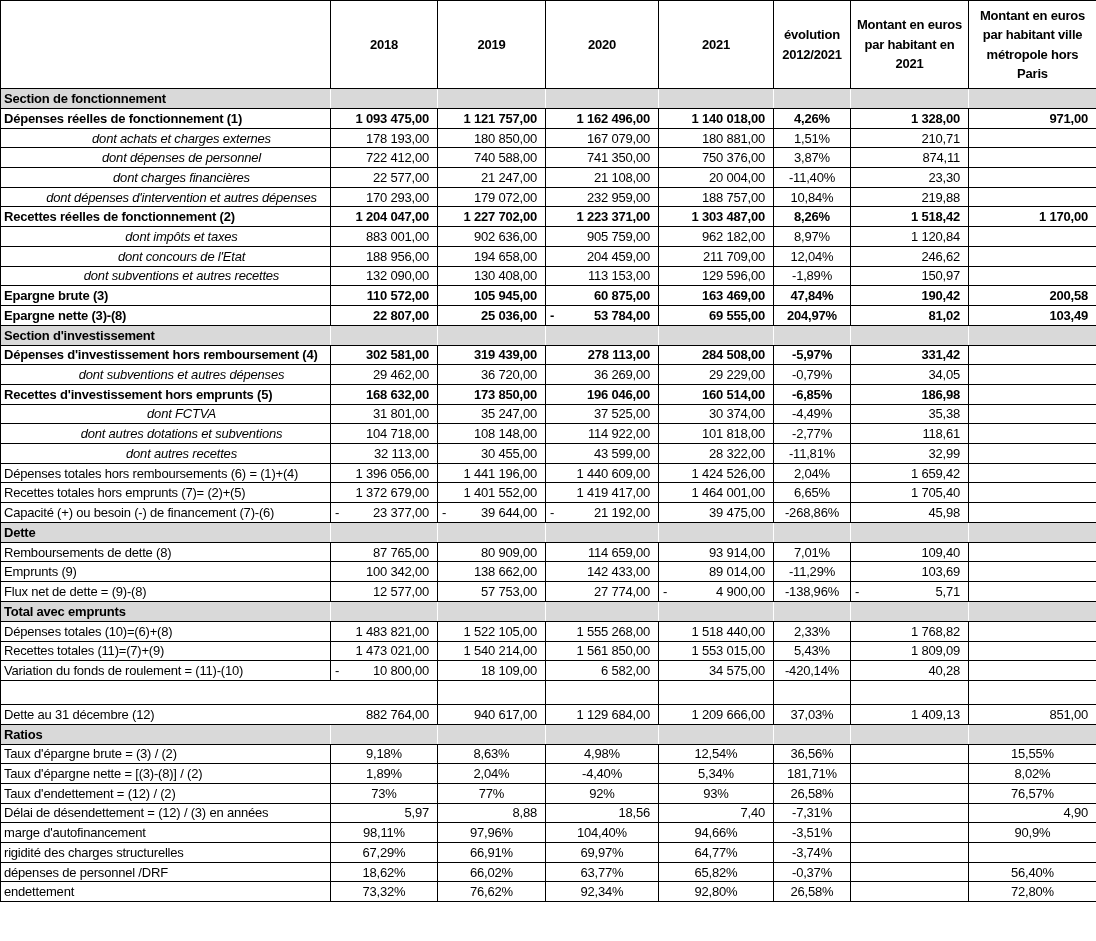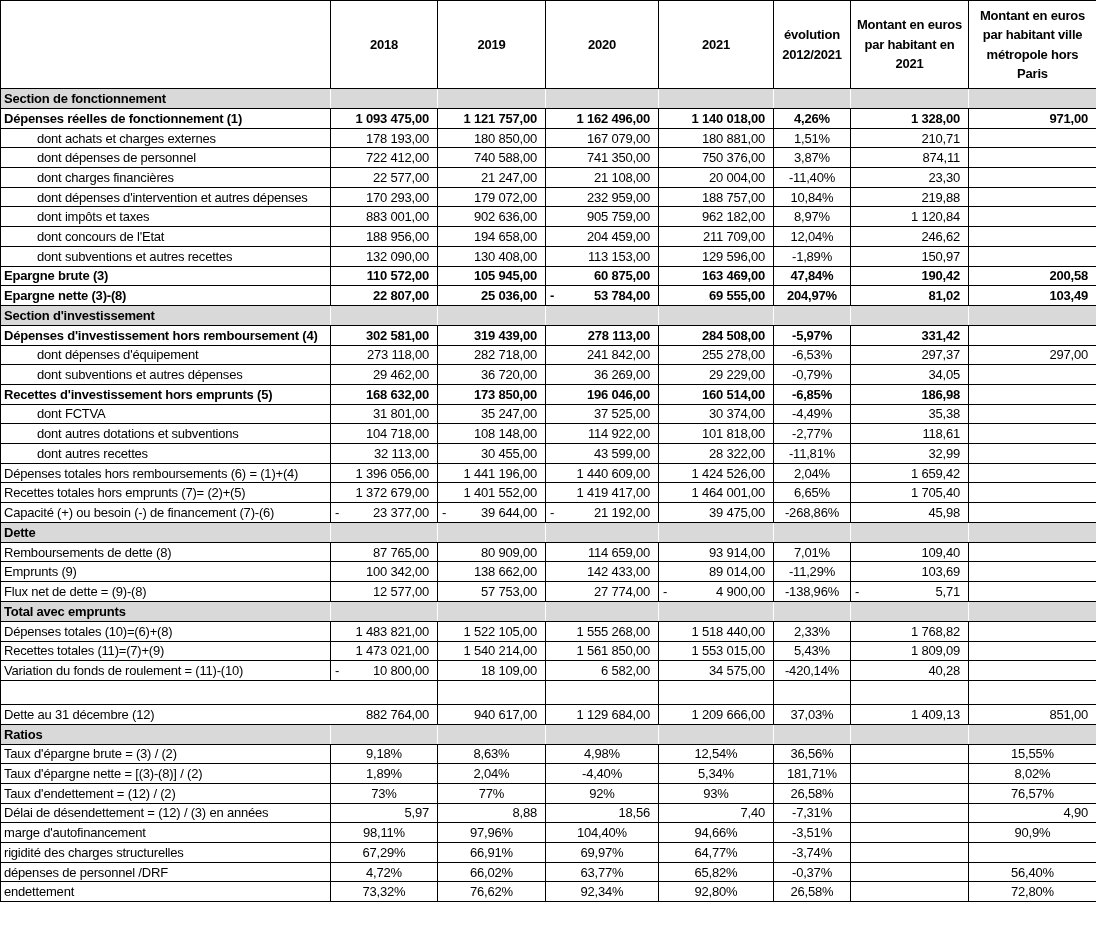--- a/index.html
+++ b/index.html
@@ -27,21 +27,21 @@
     text-align: center;
     white-space: normal;
     line-height: 1.5;
     padding: 0 3px;
   }
   tr.data  { height: 19.7px; margin-left: 44px; }
   tr.sec   { height: 20px; }
   tr.blank { height: 24px; }
 
   td.lbl { text-align: left; padding-left: 3px; }
-  tr.dont td.lbl { text-align: left; padding-right: 4px; padding-left: 36px; }
+  tr.dont td.lbl { font-style: italic; text-align: center; padding-right: 4px; padding-left: 36px; }
   tr.bold td { font-weight: bold; }
 
   td.num { text-align: right; padding-right: 8px; }
   td.pct { text-align: center; }
   td.acc { padding: 0; }
   td.acc .accwrap {
     display: flex;
     justify-content: space-between;
     align-items: center;
     padding: 0 8px 0 4px;
@@ -141,20 +141,30 @@
       <tr class="data dont">
         <td class="lbl">dont dépenses d'intervention et autres dépenses</td>
         <td class="num">170 293,00</td>
         <td class="num">179 072,00</td>
         <td class="num">232 959,00</td>
         <td class="num">188 757,00</td>
         <td class="pct">10,84%</td>
         <td class="num">219,88</td>
         <td class="num"></td>
       </tr>
+      <tr class="data bold">
+        <td class="lbl">Recettes réelles de fonctionnement (2)</td>
+        <td class="num">1 204 047,00</td>
+        <td class="num">1 227 702,00</td>
+        <td class="num">1 223 371,00</td>
+        <td class="num">1 303 487,00</td>
+        <td class="pct">8,26%</td>
+        <td class="num">1 518,42</td>
+        <td class="num">1 170,00</td>
+      </tr>
       <tr class="data dont">
         <td class="lbl">dont impôts et taxes</td>
         <td class="num">883 001,00</td>
         <td class="num">902 636,00</td>
         <td class="num">905 759,00</td>
         <td class="num">962 182,00</td>
         <td class="pct">8,97%</td>
         <td class="num">1 120,84</td>
         <td class="num"></td>
       </tr>
@@ -217,30 +227,20 @@
         <td class="lbl">Dépenses d'investissement hors remboursement (4)</td>
         <td class="num">302 581,00</td>
         <td class="num">319 439,00</td>
         <td class="num">278 113,00</td>
         <td class="num">284 508,00</td>
         <td class="pct">-5,97%</td>
         <td class="num">331,42</td>
         <td class="num"></td>
       </tr>
       <tr class="data dont">
-        <td class="lbl">dont dépenses d'équipement</td>
-        <td class="num">273 118,00</td>
-        <td class="num">282 718,00</td>
-        <td class="num">241 842,00</td>
-        <td class="num">255 278,00</td>
-        <td class="pct">-6,53%</td>
-        <td class="num">297,37</td>
-        <td class="num">297,00</td>
-      </tr>
-      <tr class="data dont">
         <td class="lbl">dont subventions et autres dépenses</td>
         <td class="num">29 462,00</td>
         <td class="num">36 720,00</td>
         <td class="num">36 269,00</td>
         <td class="num">29 229,00</td>
         <td class="pct">-0,79%</td>
         <td class="num">34,05</td>
         <td class="num"></td>
       </tr>
       <tr class="data bold">
@@ -508,21 +508,21 @@
         <td class="pct">67,29%</td>
         <td class="pct">66,91%</td>
         <td class="pct">69,97%</td>
         <td class="pct">64,77%</td>
         <td class="pct">-3,74%</td>
         <td class="num"></td>
         <td class="num"></td>
       </tr>
       <tr class="data">
         <td class="lbl">dépenses de personnel /DRF</td>
-        <td class="pct">4,72%</td>
+        <td class="pct">18,62%</td>
         <td class="pct">66,02%</td>
         <td class="pct">63,77%</td>
         <td class="pct">65,82%</td>
         <td class="pct">-0,37%</td>
         <td class="num"></td>
         <td class="pct">56,40%</td>
       </tr>
       <tr class="data">
         <td class="lbl">endettement</td>
         <td class="pct">73,32%</td>

